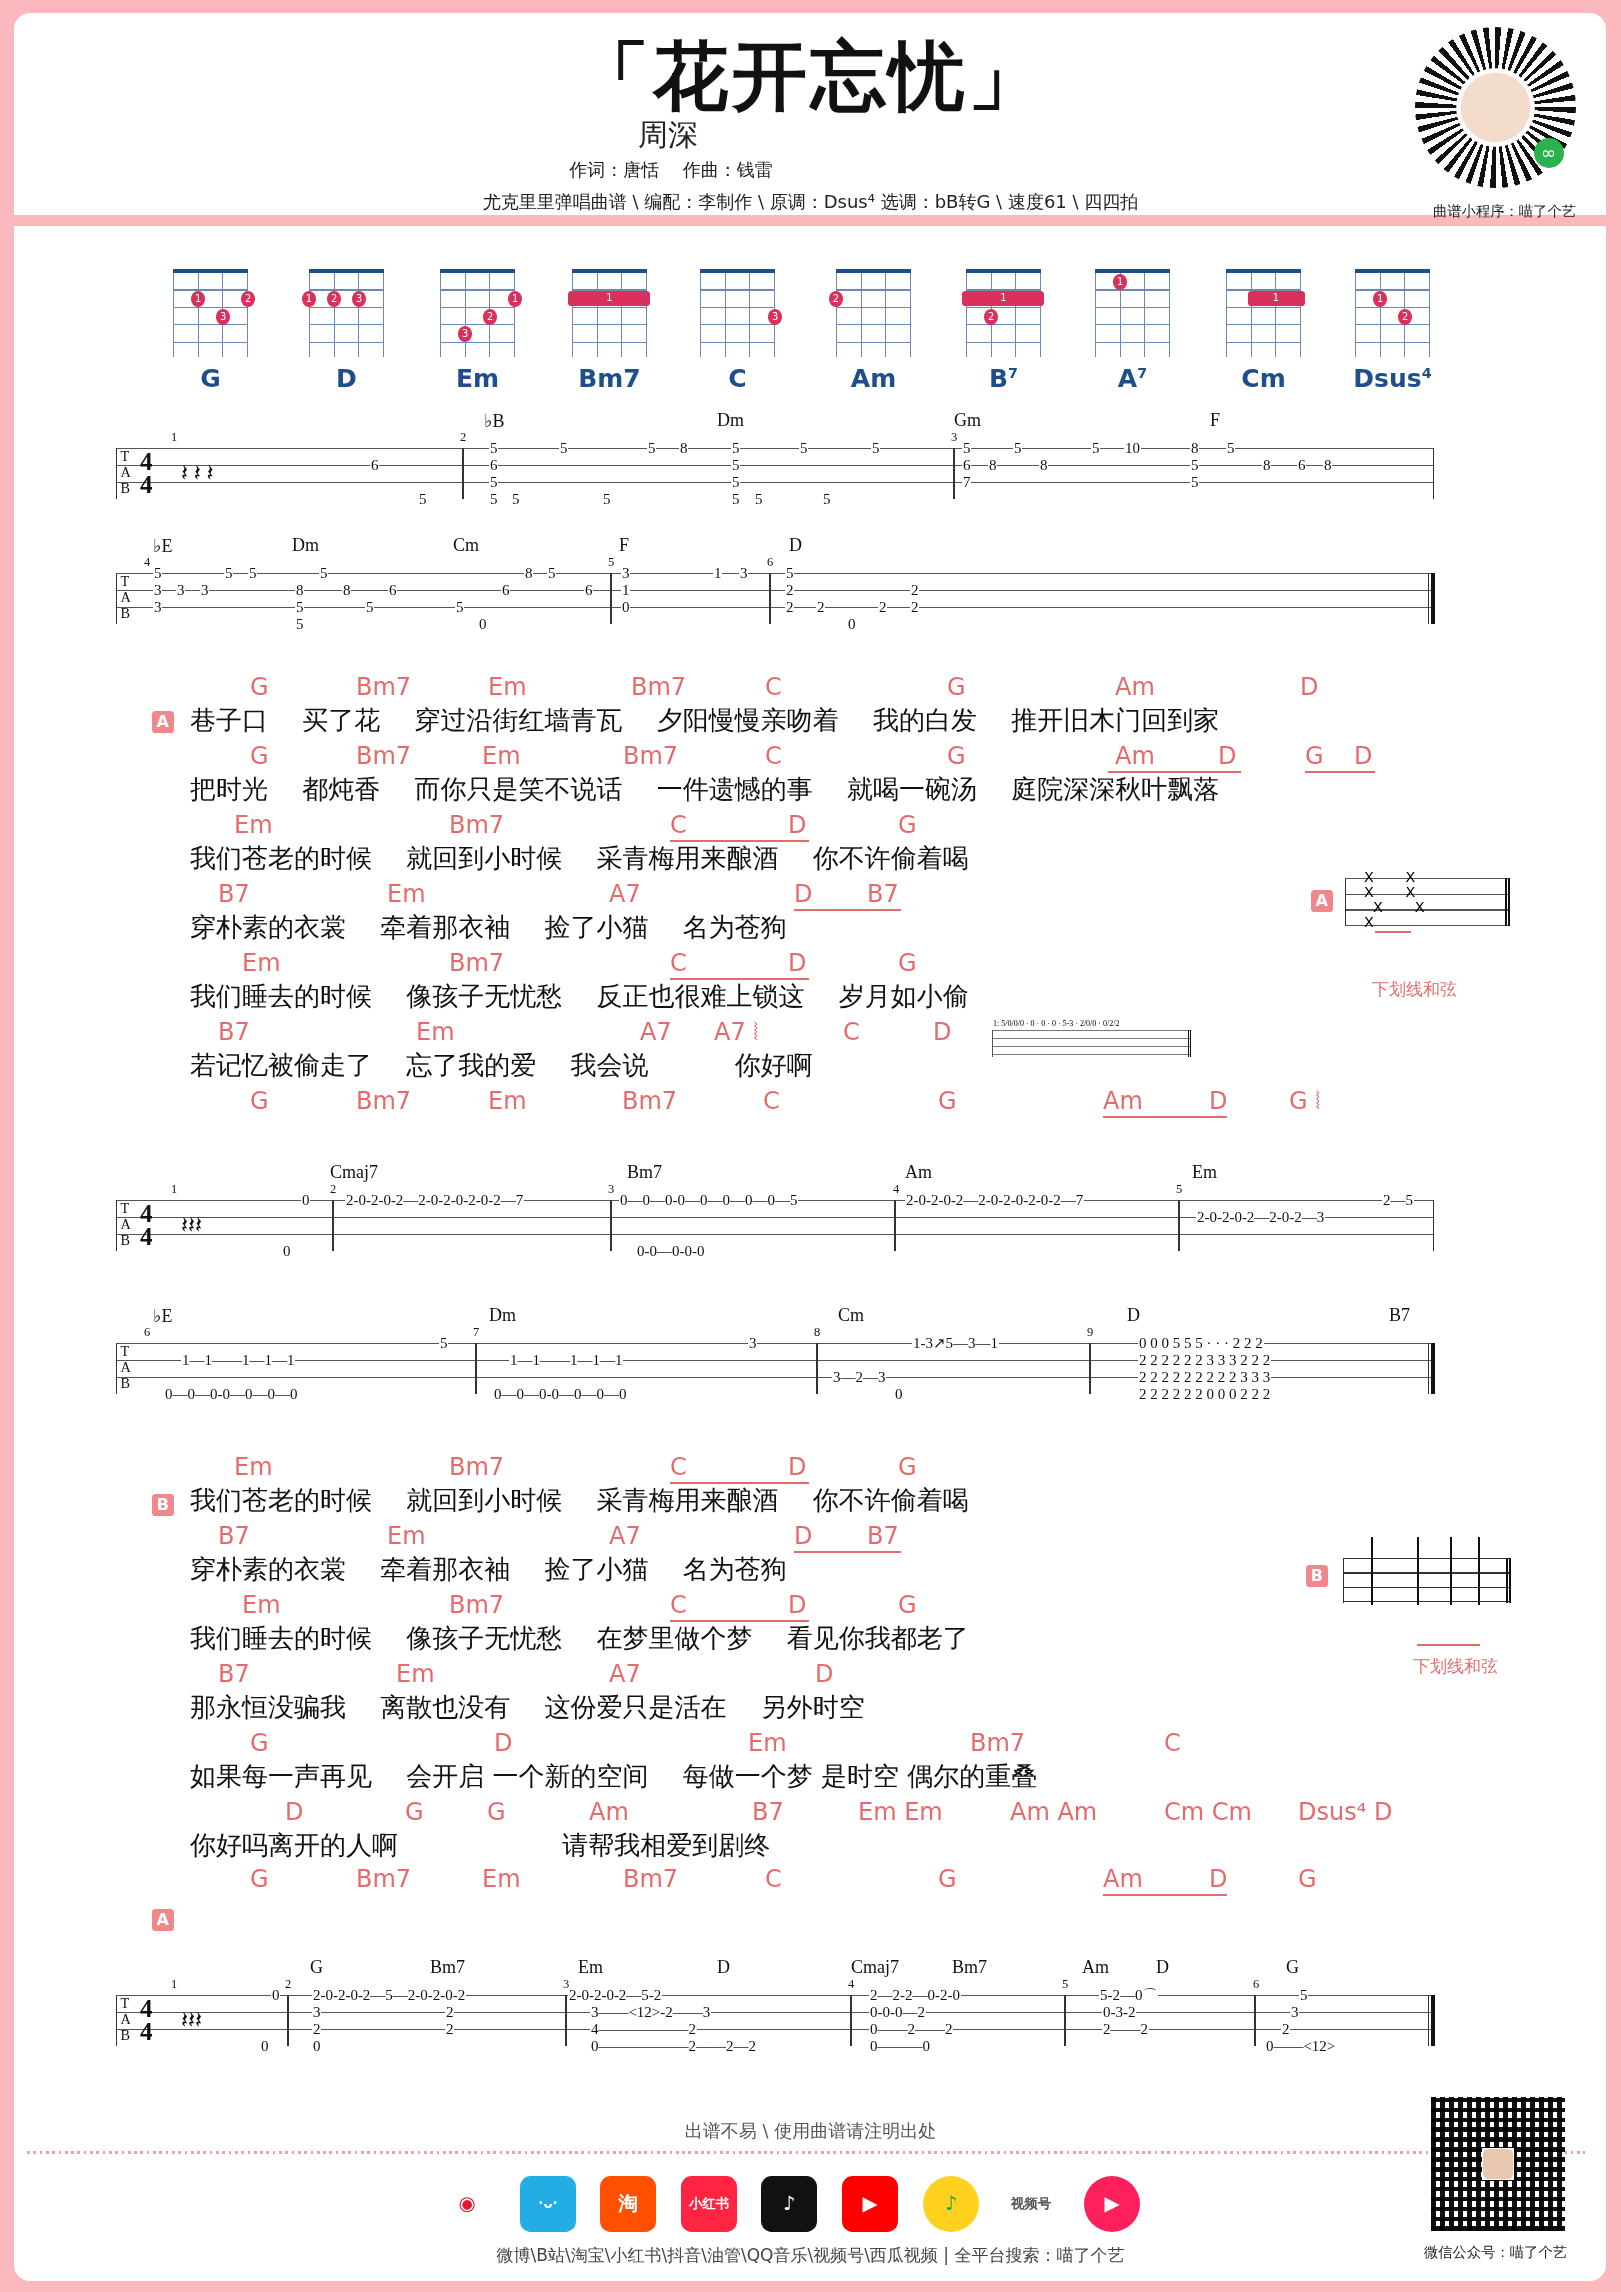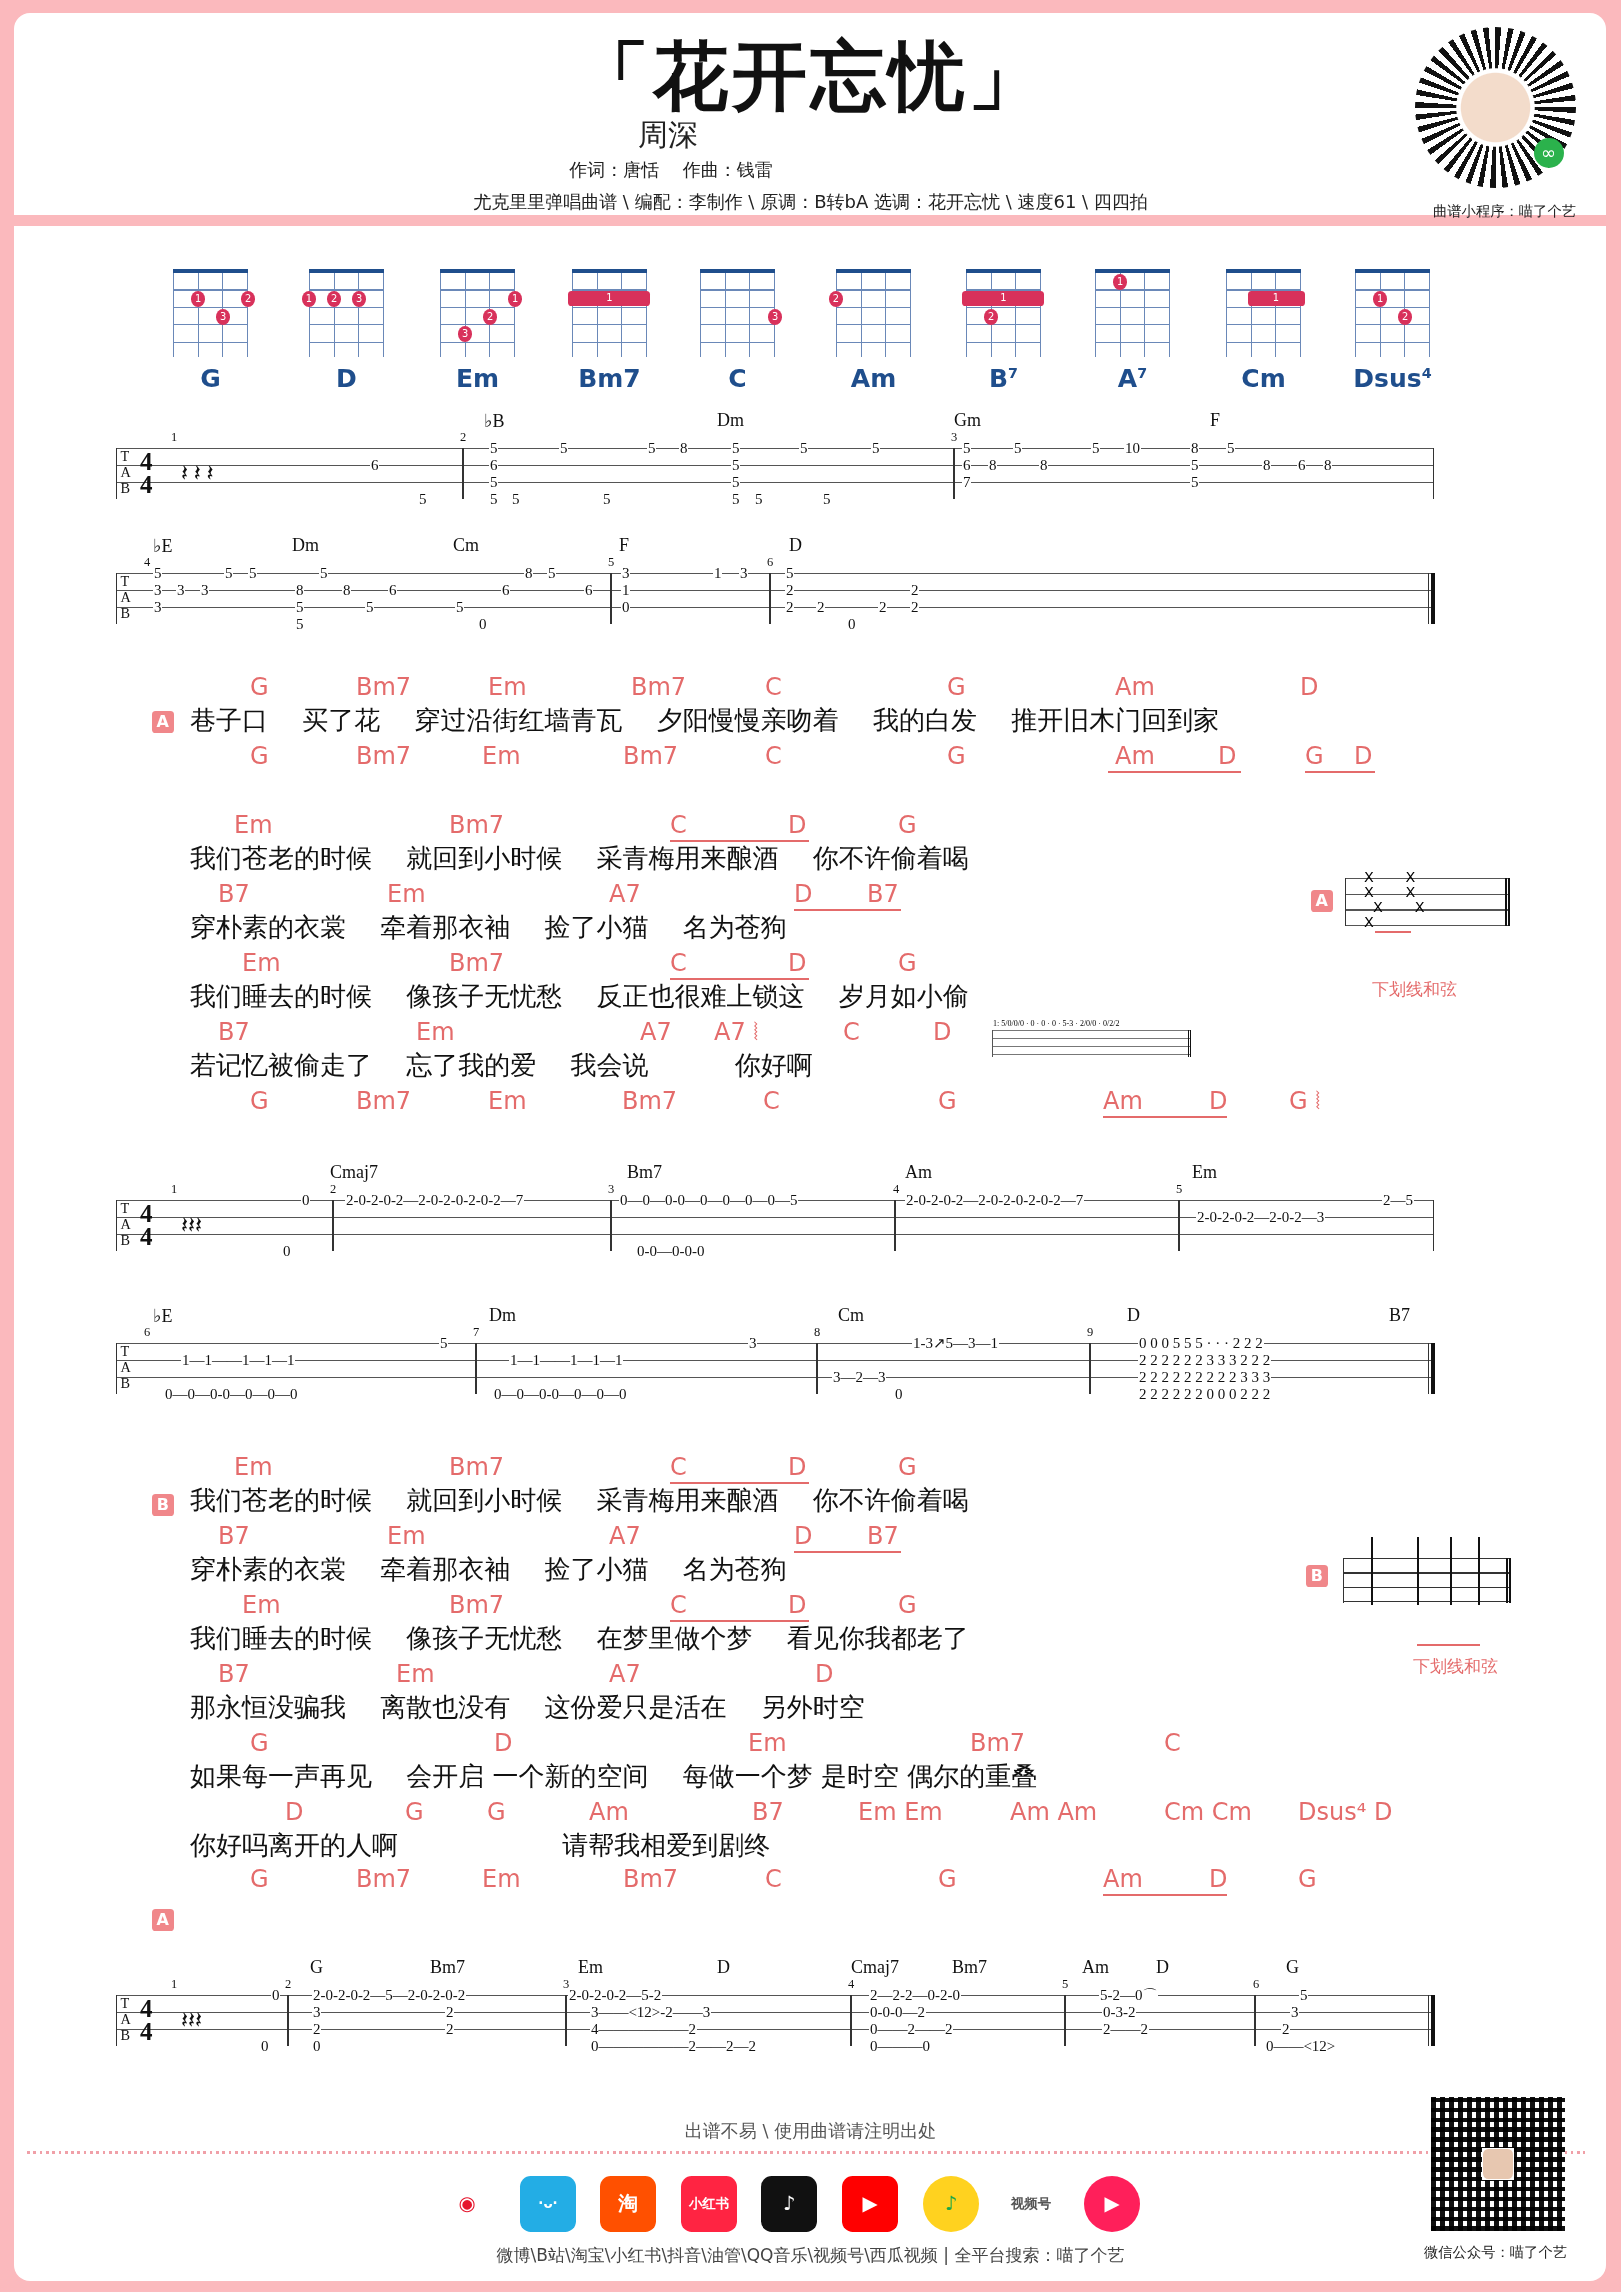--- a/index.html
+++ b/index.html
@@ -61,21 +61,21 @@
 </style>
 </head>
 <body>
 
 <div class="sheet"></div>
 <div class="hdr-sep"></div>
 
 <div class="title">「花开忘忧」</div>
 <div class="artist">周深</div>
 <div class="credits">作词：唐恬　 作曲：钱雷</div>
-<div class="meta">尤克里里弹唱曲谱 \ 编配：李制作 \ 原调：B转bA 选调：花开忘忧  \ 速度61 \ 四四拍</div>
+<div class="meta">尤克里里弹唱曲谱 \ 编配：李制作 \ 原调：Dsus⁴ 选调：bB转G  \ 速度61 \ 四四拍</div>
 <div class="qr-top">
     <div class="mini">∞</div>
   </div>
 <div class="qr-top-cap">曲谱小程序：喵了个艺</div>
 
 <div class="chords" id="chords">
     <div class="chord" style="left: 0px;">
       <div class="fret">
         <div class="dot" style="left: 18px; top: 18.4px;">1</div>
         <div class="dot" style="left: 68px; top: 18.4px;">2</div>
@@ -267,20 +267,21 @@
         <span style="left: 480px;">Bm7</span>
         <span style="left: 622px;">C</span>
         <span style="left: 804px;">G</span>
         <span style="left: 972px;">Am</span>
         <span style="left: 1075px;">D</span>
         <span style="left: 1162px;">G</span>
         <span style="left: 1211px;">D</span>
       </div>
       <div class="ul" style="left: 965px; width: 133px;"></div>
       <div class="ul" style="left: 1162px; width: 70px;"></div>
+      <div class="ltext" style="left: 47px;">把时光　 都炖香　 而你只是笑不说话　 一件遗憾的事　 就喝一碗汤　 庭院深深秋叶飘落</div>
     </div>
     <div class="lline">
       <div class="lchords">
         <span style="left: 91px;">Em</span>
         <span style="left: 306px;">Bm7</span>
         <span style="left: 527px;">C</span>
         <span style="left: 645px;">D</span>
         <span style="left: 755px;">G</span>
       </div>
       <div class="ul" style="left: 527px; width: 139px;"></div>

